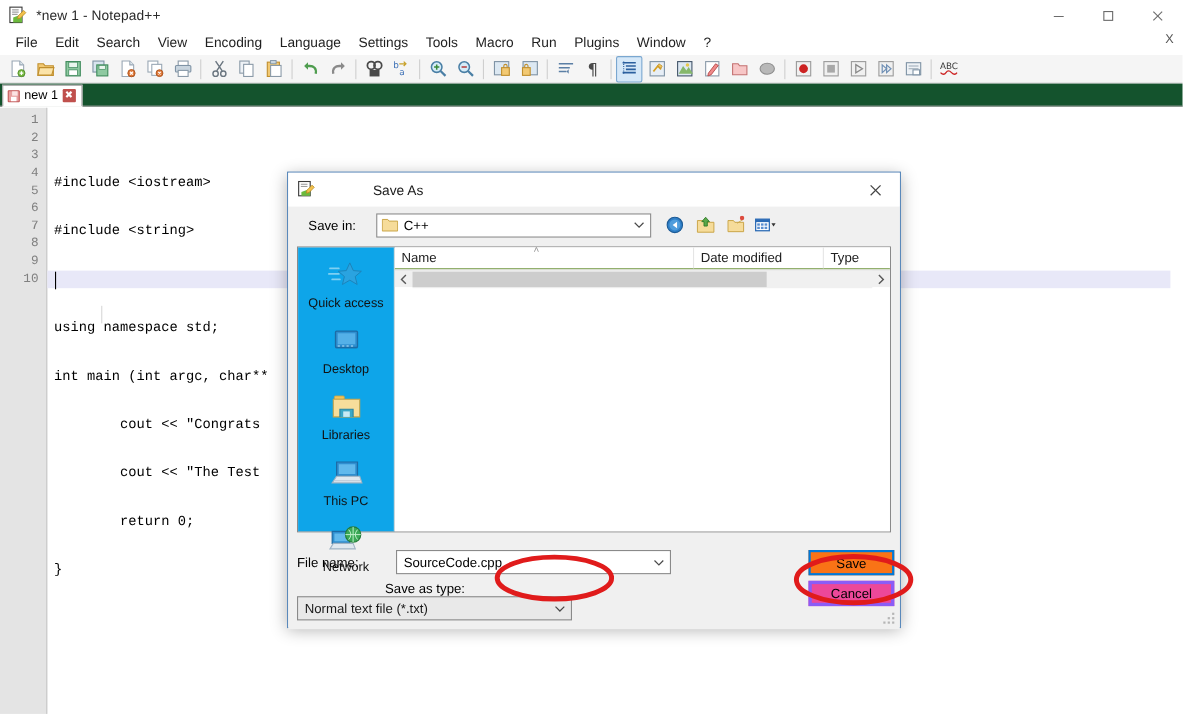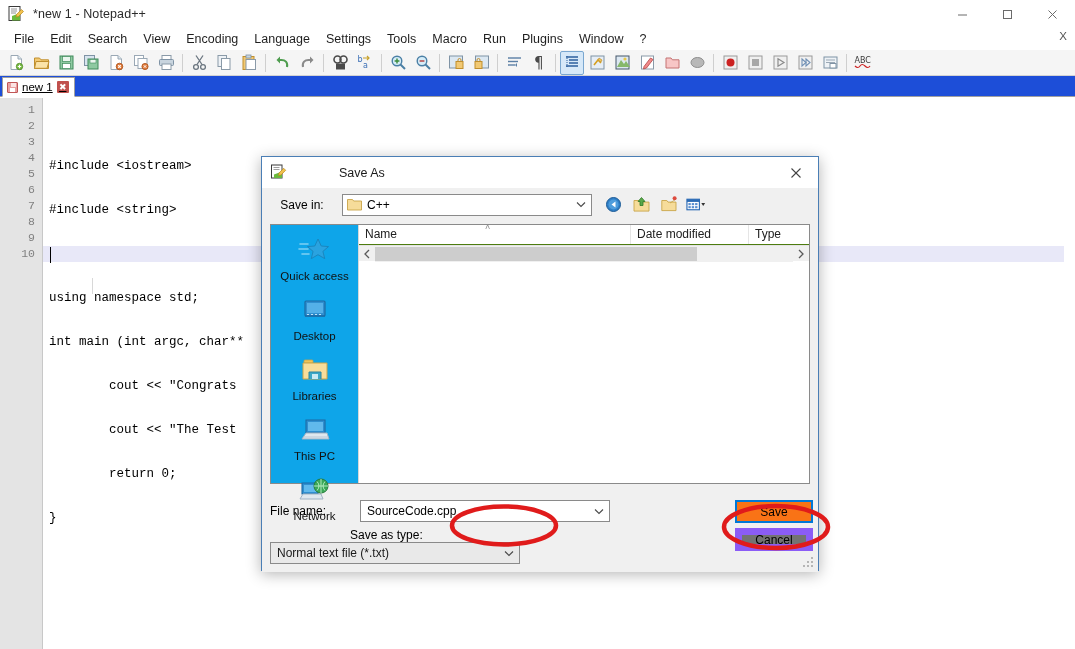--- a/index.html
+++ b/index.html
@@ -47,22 +47,22 @@
   }
   .tb-btn {
     width:24px; height:24px; display:flex; align-items:center; justify-content:center;
     border:1px solid transparent; border-radius:2px; position:relative;
   }
   .tb-btn.active { background:#d6e8f8; border-color:#7aa7d0; }
   .tb-sep { width:1px; height:18px; background:#cfcfcf; margin:0 3px; }
 
   
   .tabbar {
-    height:21px; background:#1d4ed8; border-bottom:1px solid #a0a0a0;
-    display:flex; align-items:center; padding-left:2px;text-decoration:underline;
+    height:21px; background:#14532d; border-bottom:1px solid #a0a0a0;
+    display:flex; align-items:center; padding-left:2px;
   }
   .tab {
     height:20px; display:flex; align-items:center; gap:4px;
     padding:0 5px 0 4px; background:#ffffff;
     border:1px solid #a0a0a0; border-bottom:1px solid #fff;
     font-size:11.5px; color:#000;
     position:relative; top:1px;
   }
   .tab .sav-ico {
     width:11px; height:11px; background:#e8a0a0; border:1px solid #c05656; border-radius:1px;
@@ -174,21 +174,21 @@
   .row-ftype { position:absolute; left:8px; top:340px; display:flex; align-items:center;flex-direction:column; }
   .lbl-f { width:90px; font-size:12px; color:#000; }
   .fld {
     width:250px; height:22px; border:1px solid #8a8a8a; background:#fff;
     display:flex; align-items:center; padding-left:6px; position:relative; font-size:12px;
   }
   .fld.disabled { background:#e9e9e9; color:#1a1a1a; }
 
   .btn {
     position:absolute; width:78px; height:23px;
-    border:7px solid #8b5cf6; background:#737373;
+    border:3px solid #8b5cf6; background:#ec4899;
     font-size:12px; display:flex; align-items:center; justify-content:center; color:#000;
   }
   .btn.default { border:2px solid #0078d7; background:#f97316; }
   #btn-save { left:473px; top:312px; }
   #btn-cancel { left:473px; top:340px; }
 
   .grip { position:absolute; right:3px; bottom:3px; width:12px; height:12px; }
   .grip i {
     position:absolute; width:2px; height:2px; background:#b5b5b5;
   }

